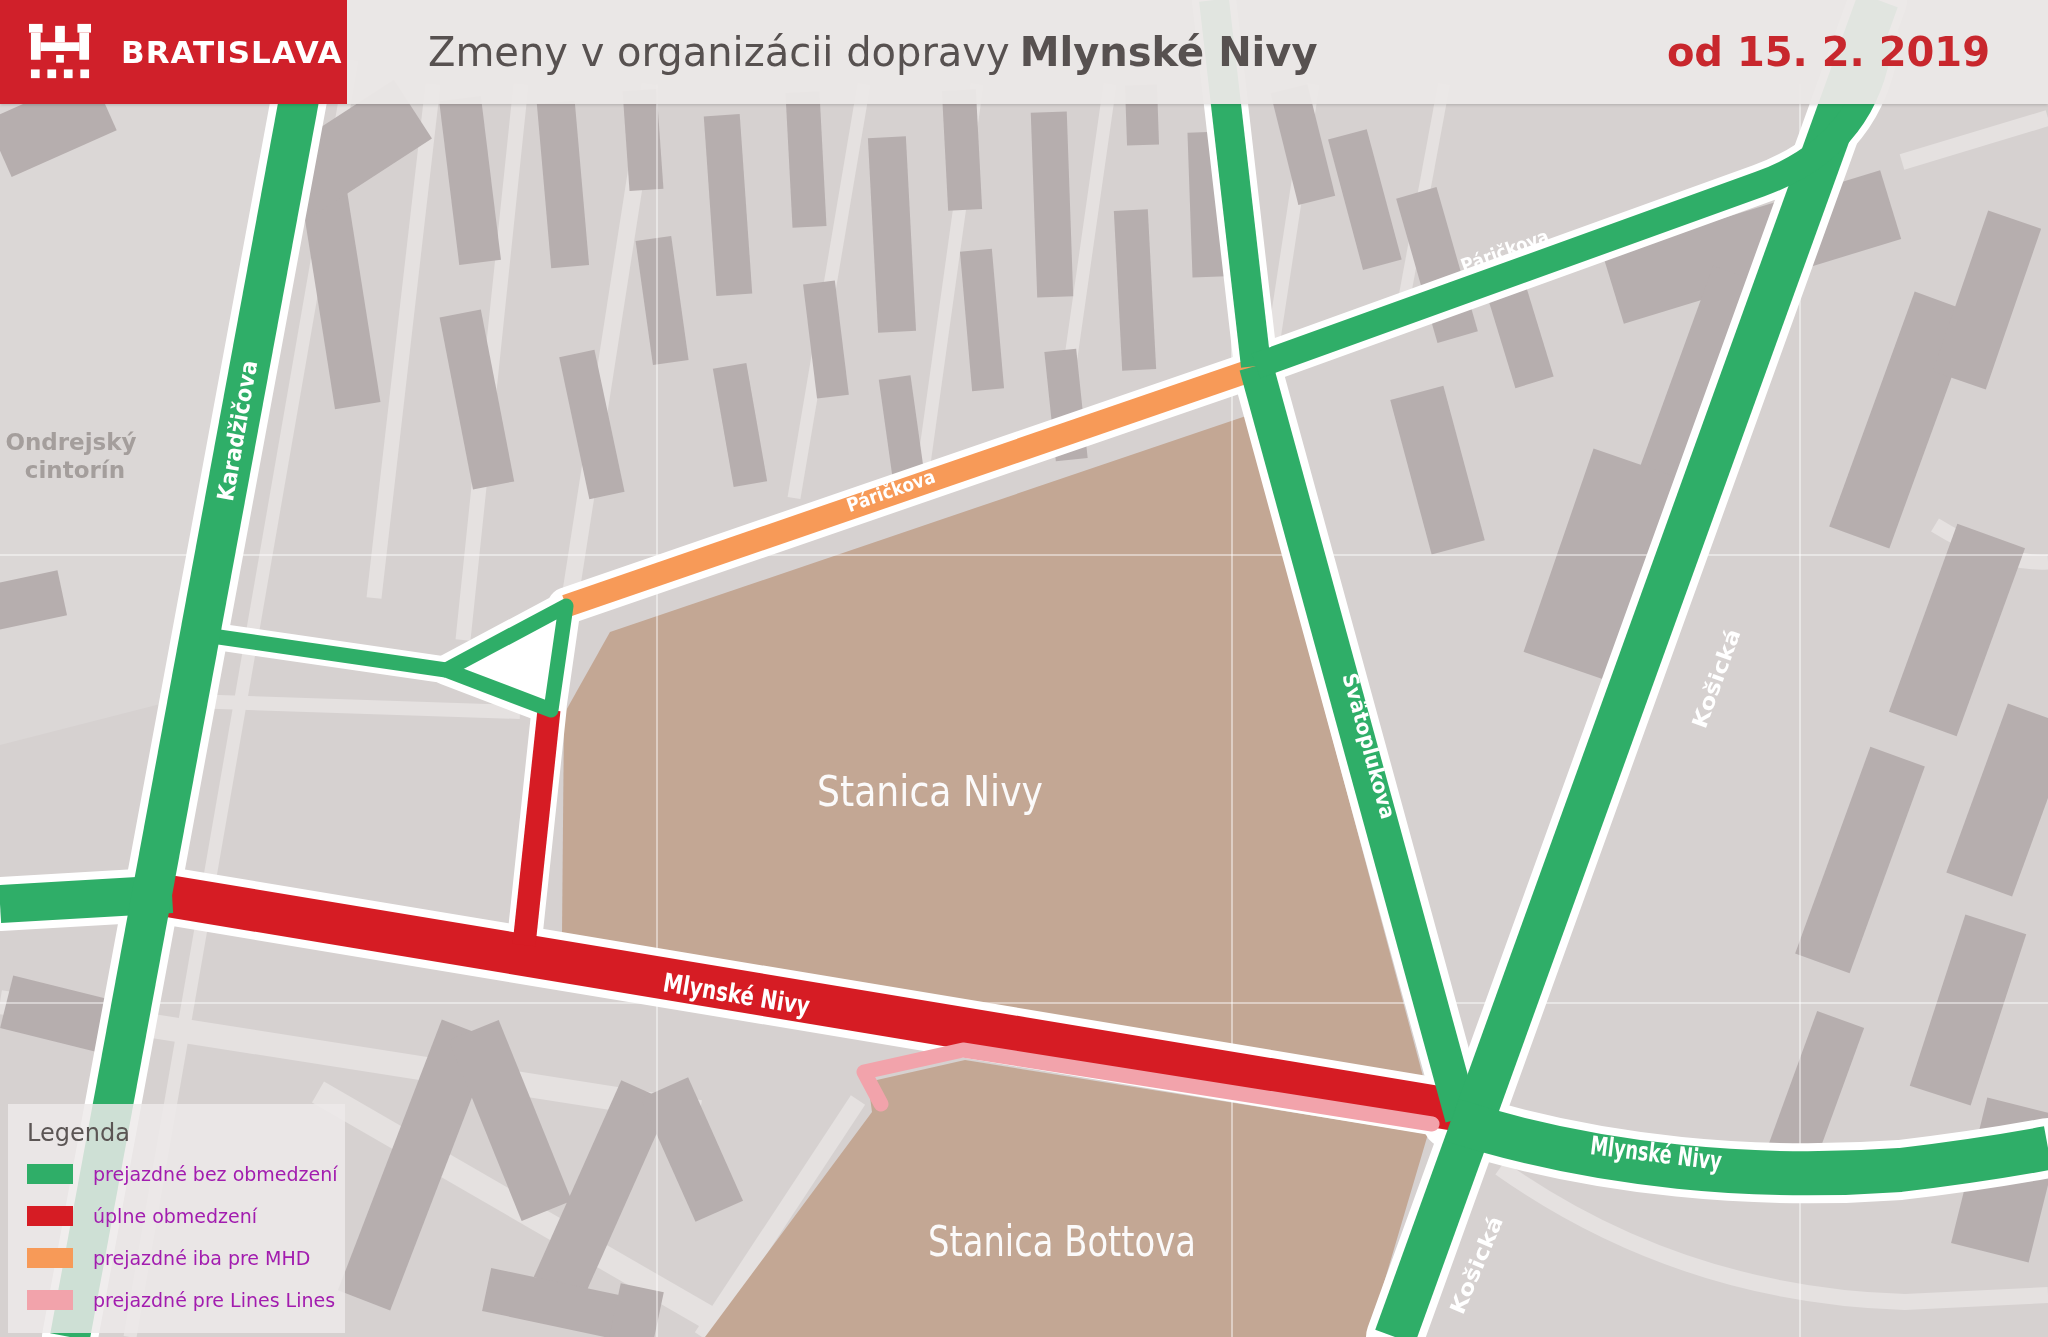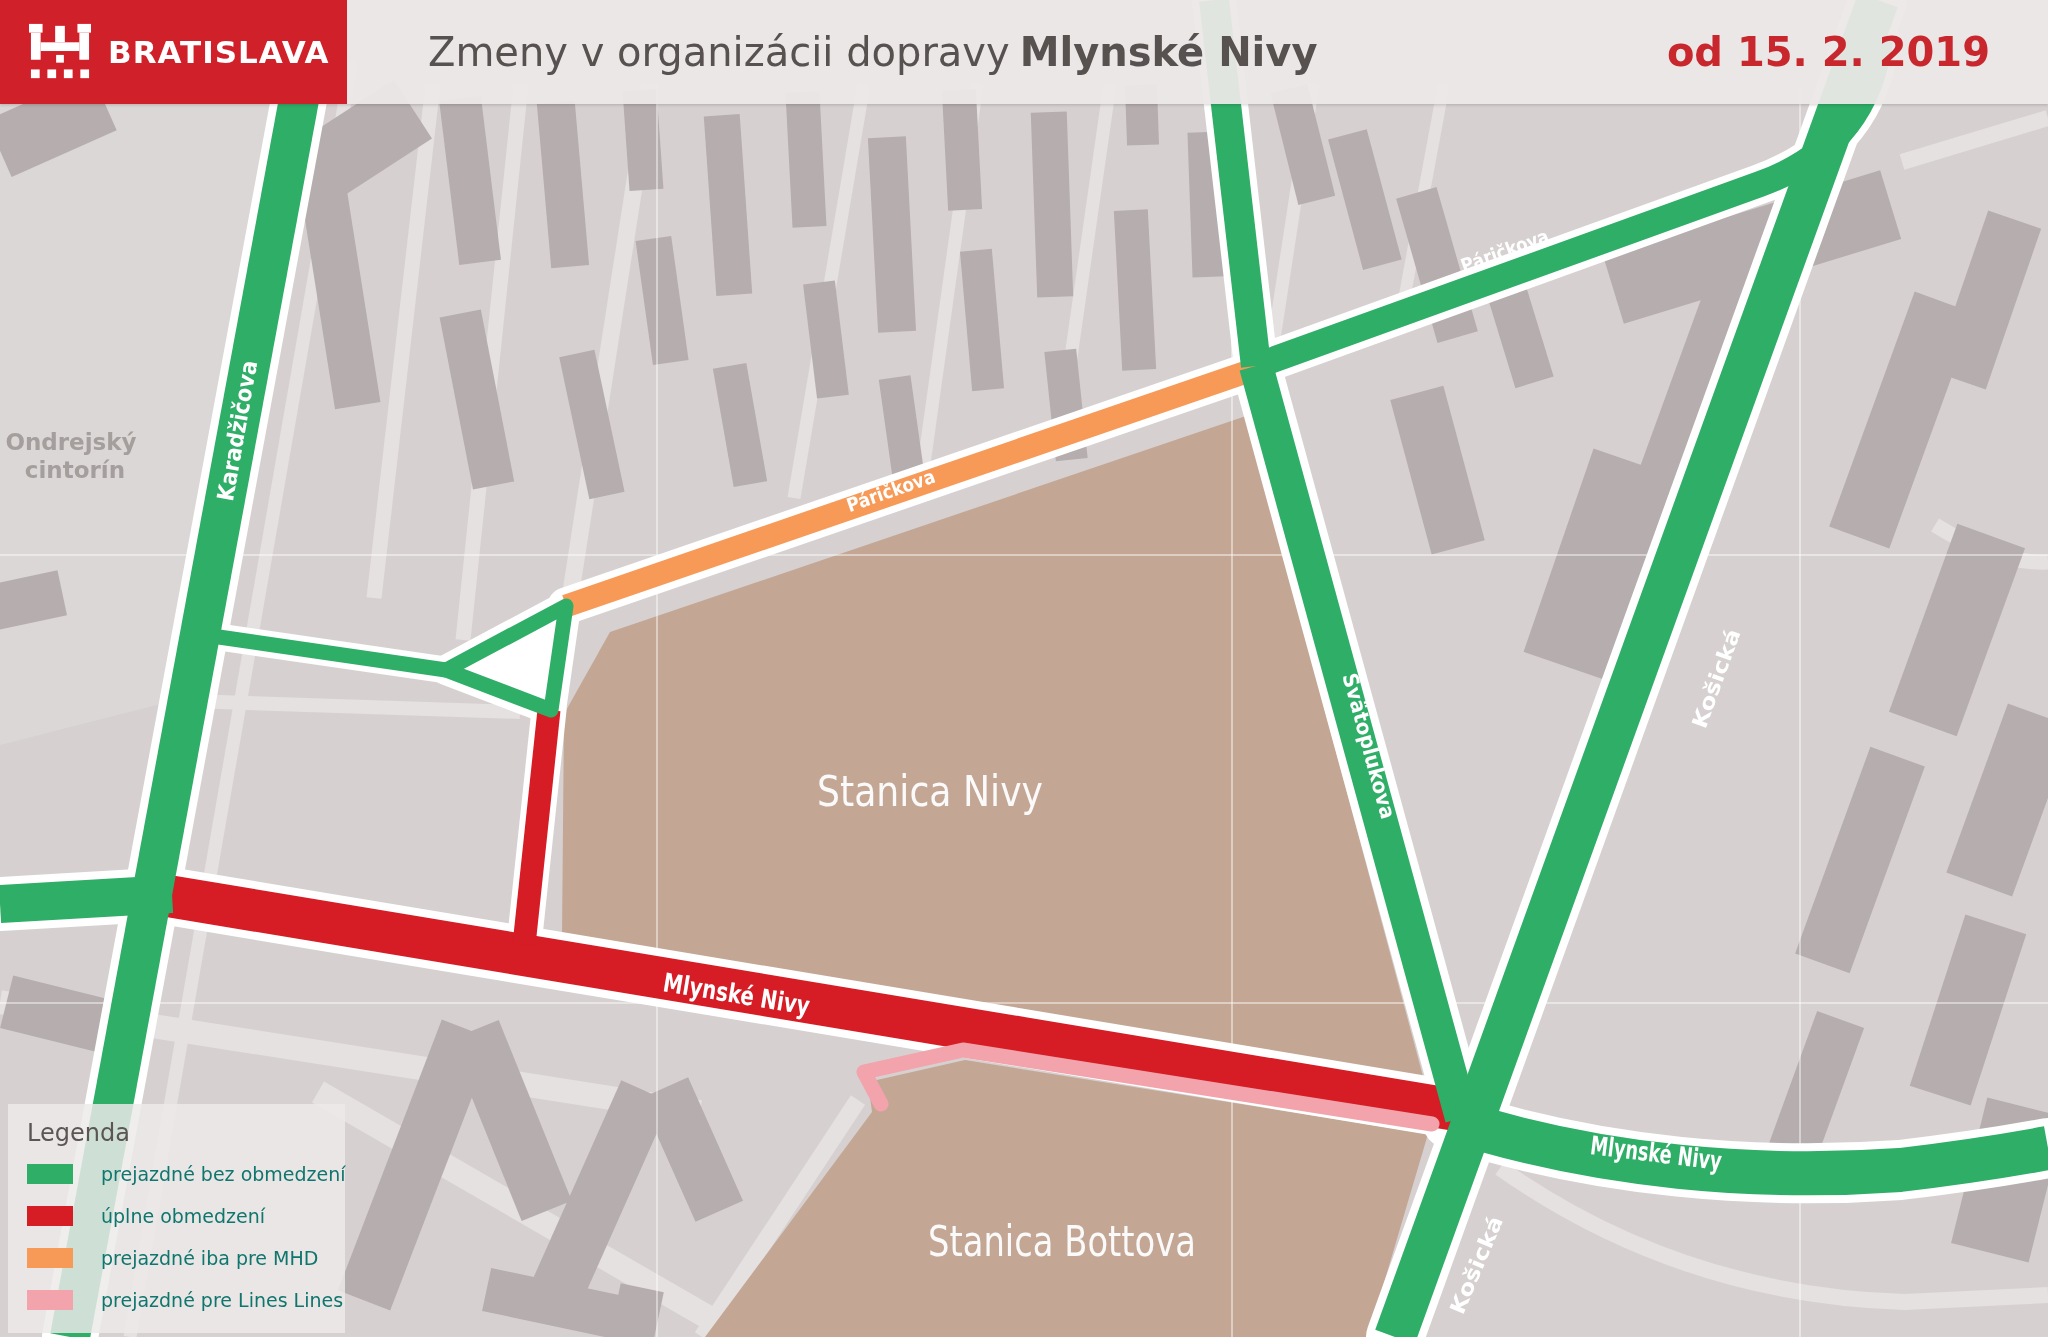--- a/index.html
+++ b/index.html
@@ -4,36 +4,36 @@
 <style>
   html,body{margin:0;padding:0;background:#111;}
   .stage{position:relative;width:2048px;height:1337px;overflow:hidden;
          font-family:"DejaVu Sans","Liberation Sans",sans-serif;background:#d6d1d0;}
   .map{position:absolute;left:0;top:0;}
 
   
   header{position:absolute;left:0;top:0;width:2048px;height:104px;
          background:rgba(235,232,231,0.95);box-shadow:0 1px 3px rgba(0,0,0,.18);z-index:10;}
   .logo-block{position:absolute;left:0;top:0;width:347px;height:104px;
-              display:flex;align-items:center;gap:17px;padding-left:29px;box-sizing:border-box;}
+              display:flex;align-items:center;gap:30px;padding-left:29px;box-sizing:border-box;}
   .logo-text{color:#fff;font-size:31px;font-weight:bold;letter-spacing:1px;}
   .page-title{position:absolute;left:392px;top:0;height:104px;display:flex;align-items:center;
               font-size:40px;white-space:nowrap;}
   .page-title .t-bold{font-weight:bold;margin-left:10px;}
   .date-label{position:absolute;right:58px;top:0;height:104px;display:flex;align-items:center;
               font-size:40px;font-weight:bold;}
 
   
   .legend{position:absolute;left:8px;top:1104px;width:337px;height:229px;
           background:rgba(237,234,233,0.84);z-index:9;box-sizing:border-box;}
   .legend h2{margin:10px 0 0 19px;font-size:24px;font-weight:normal;color:#5b5554;line-height:38px;}
   .legend-rows{margin-top:12px;}
   .legend-row{display:flex;align-items:center;height:20px;margin:0 0 22px 19px;}
   .swatch{display:inline-block;width:46px;height:20px;flex:0 0 46px;}
-  .legend-label{margin-left:28px;font-size:19px;color:#0f766e;white-space:nowrap;}
+  .legend-label{margin-left:20px;font-size:19px;color:#a21caf;white-space:nowrap;}
 
   
   text{font-family:"DejaVu Sans","Liberation Sans",sans-serif;}
   .street{fill:#ffffff;font-weight:bold;text-anchor:middle;}
   .area-white{fill:#fbfafa;text-anchor:middle;}
   .area-gray{fill:#a49e9c;font-weight:bold;text-anchor:middle;}
 </style>
 </head>
 <body>
 

